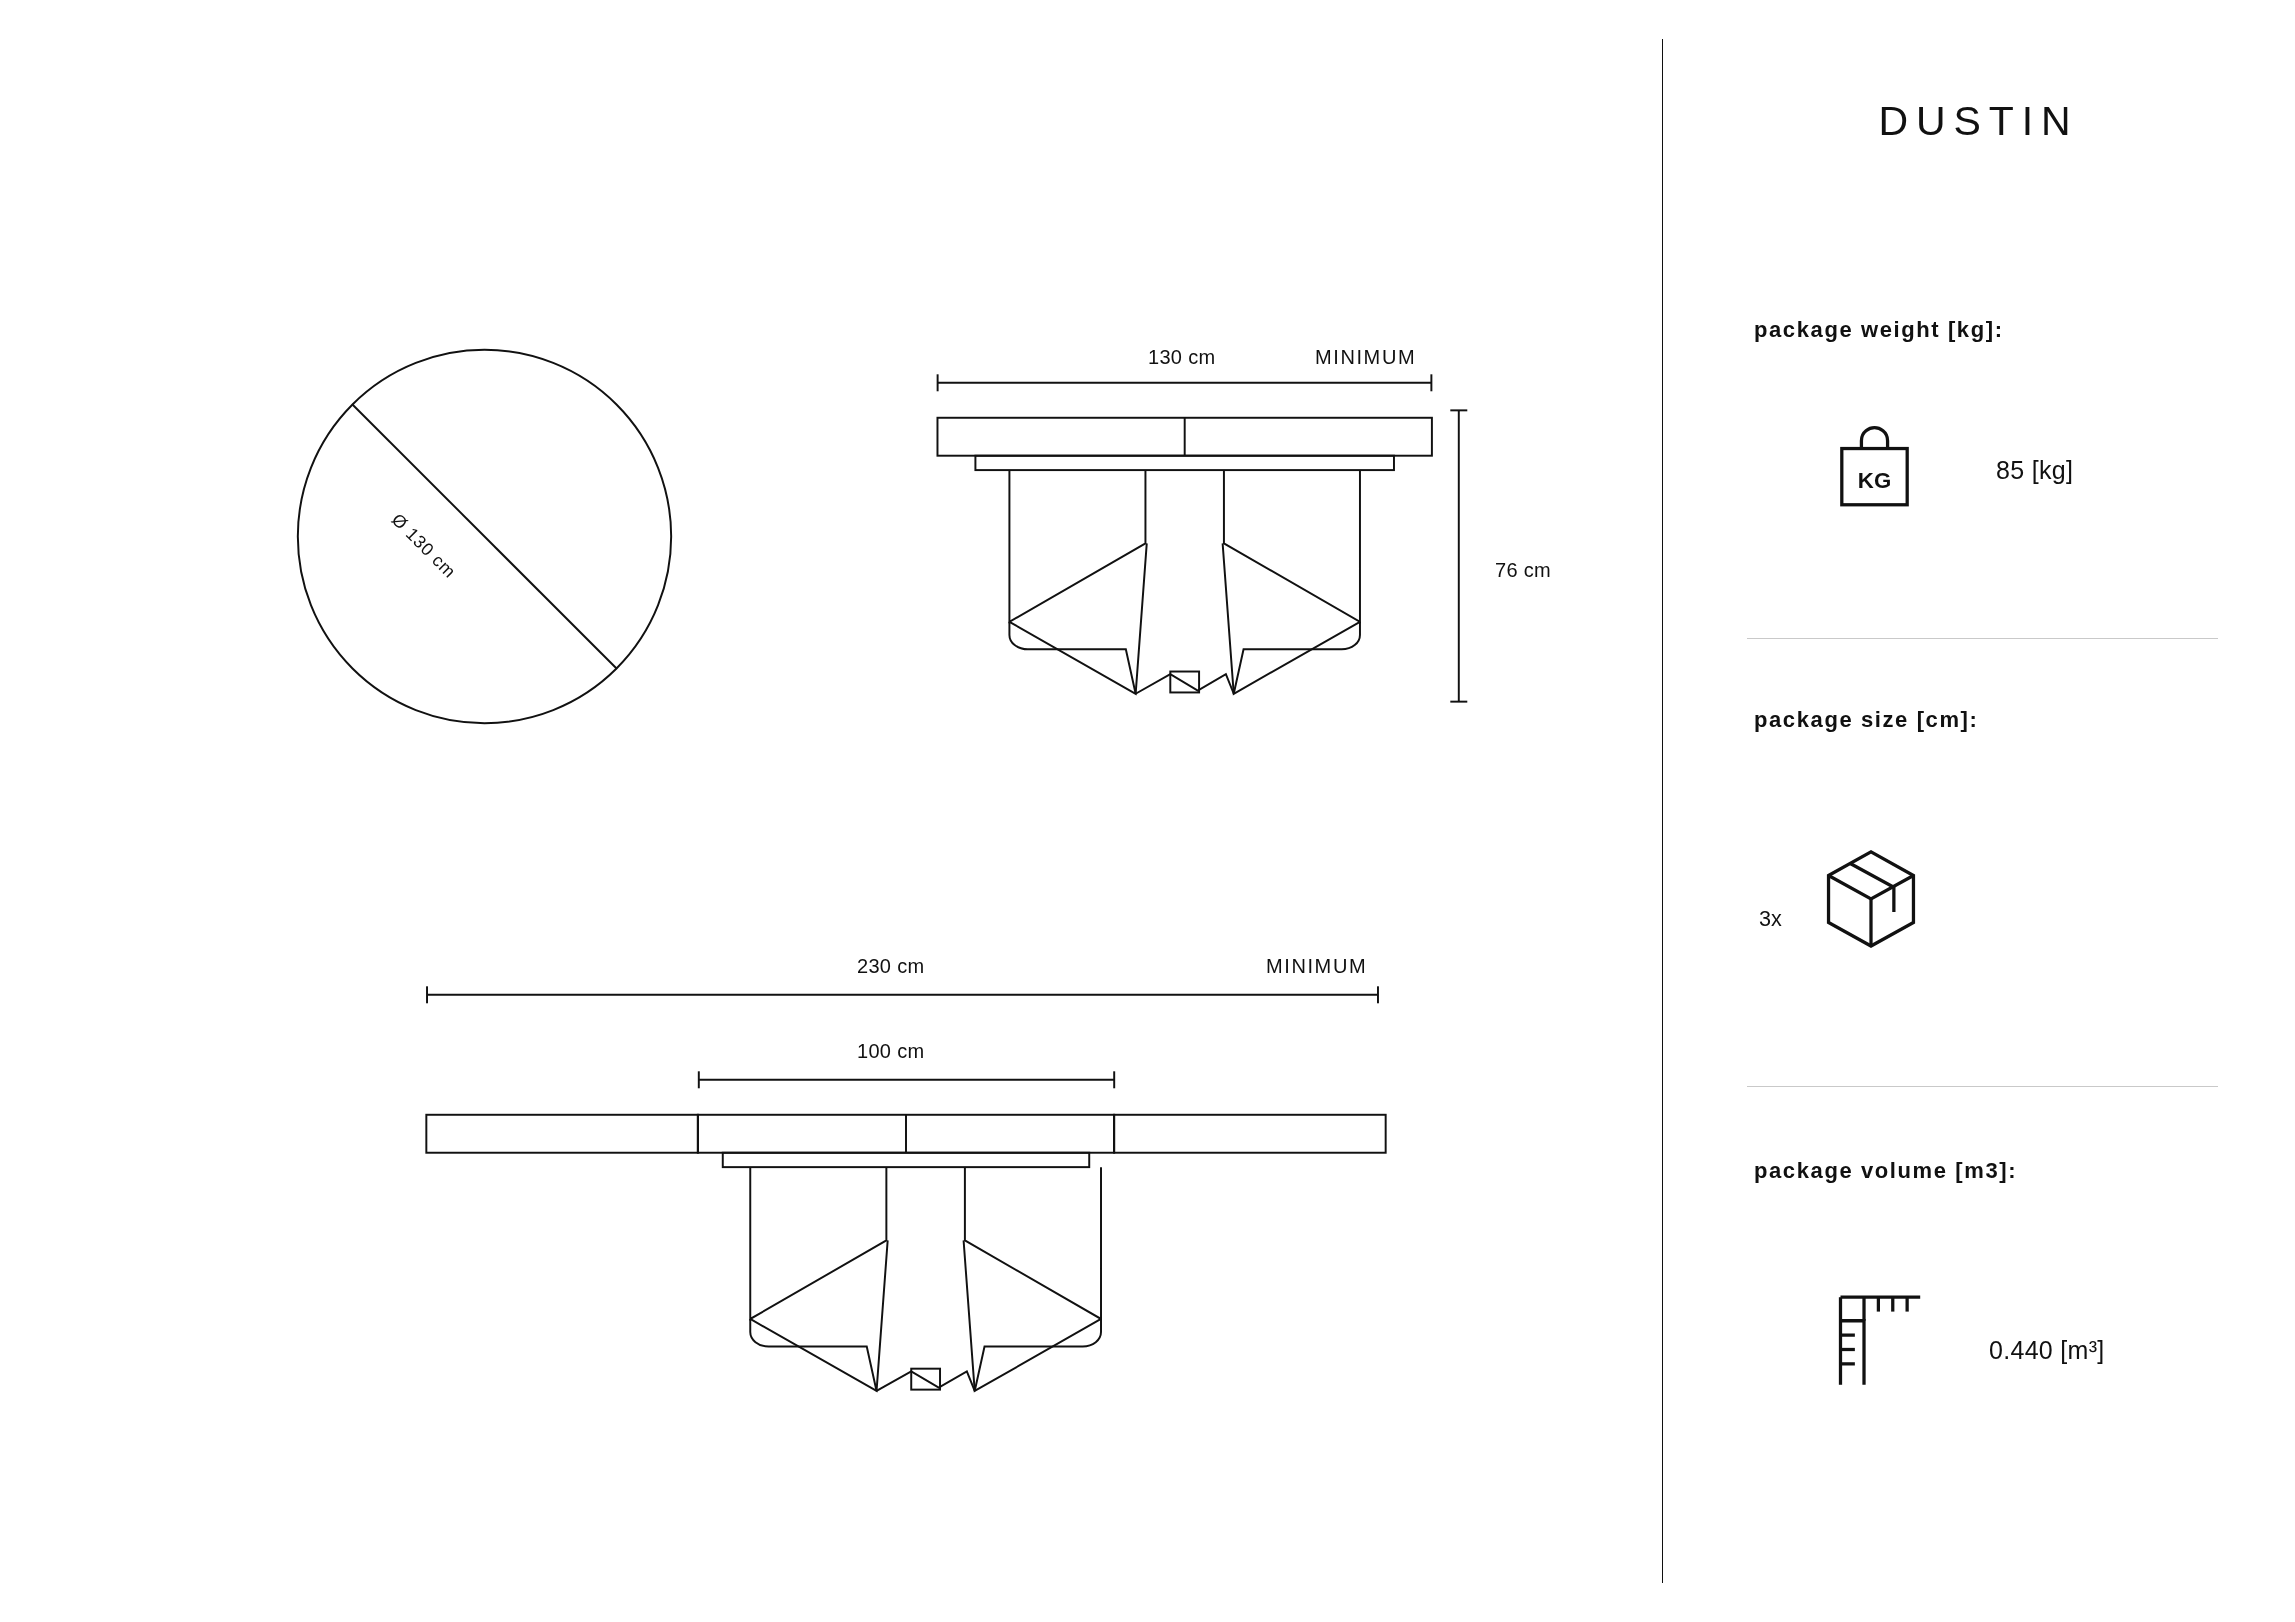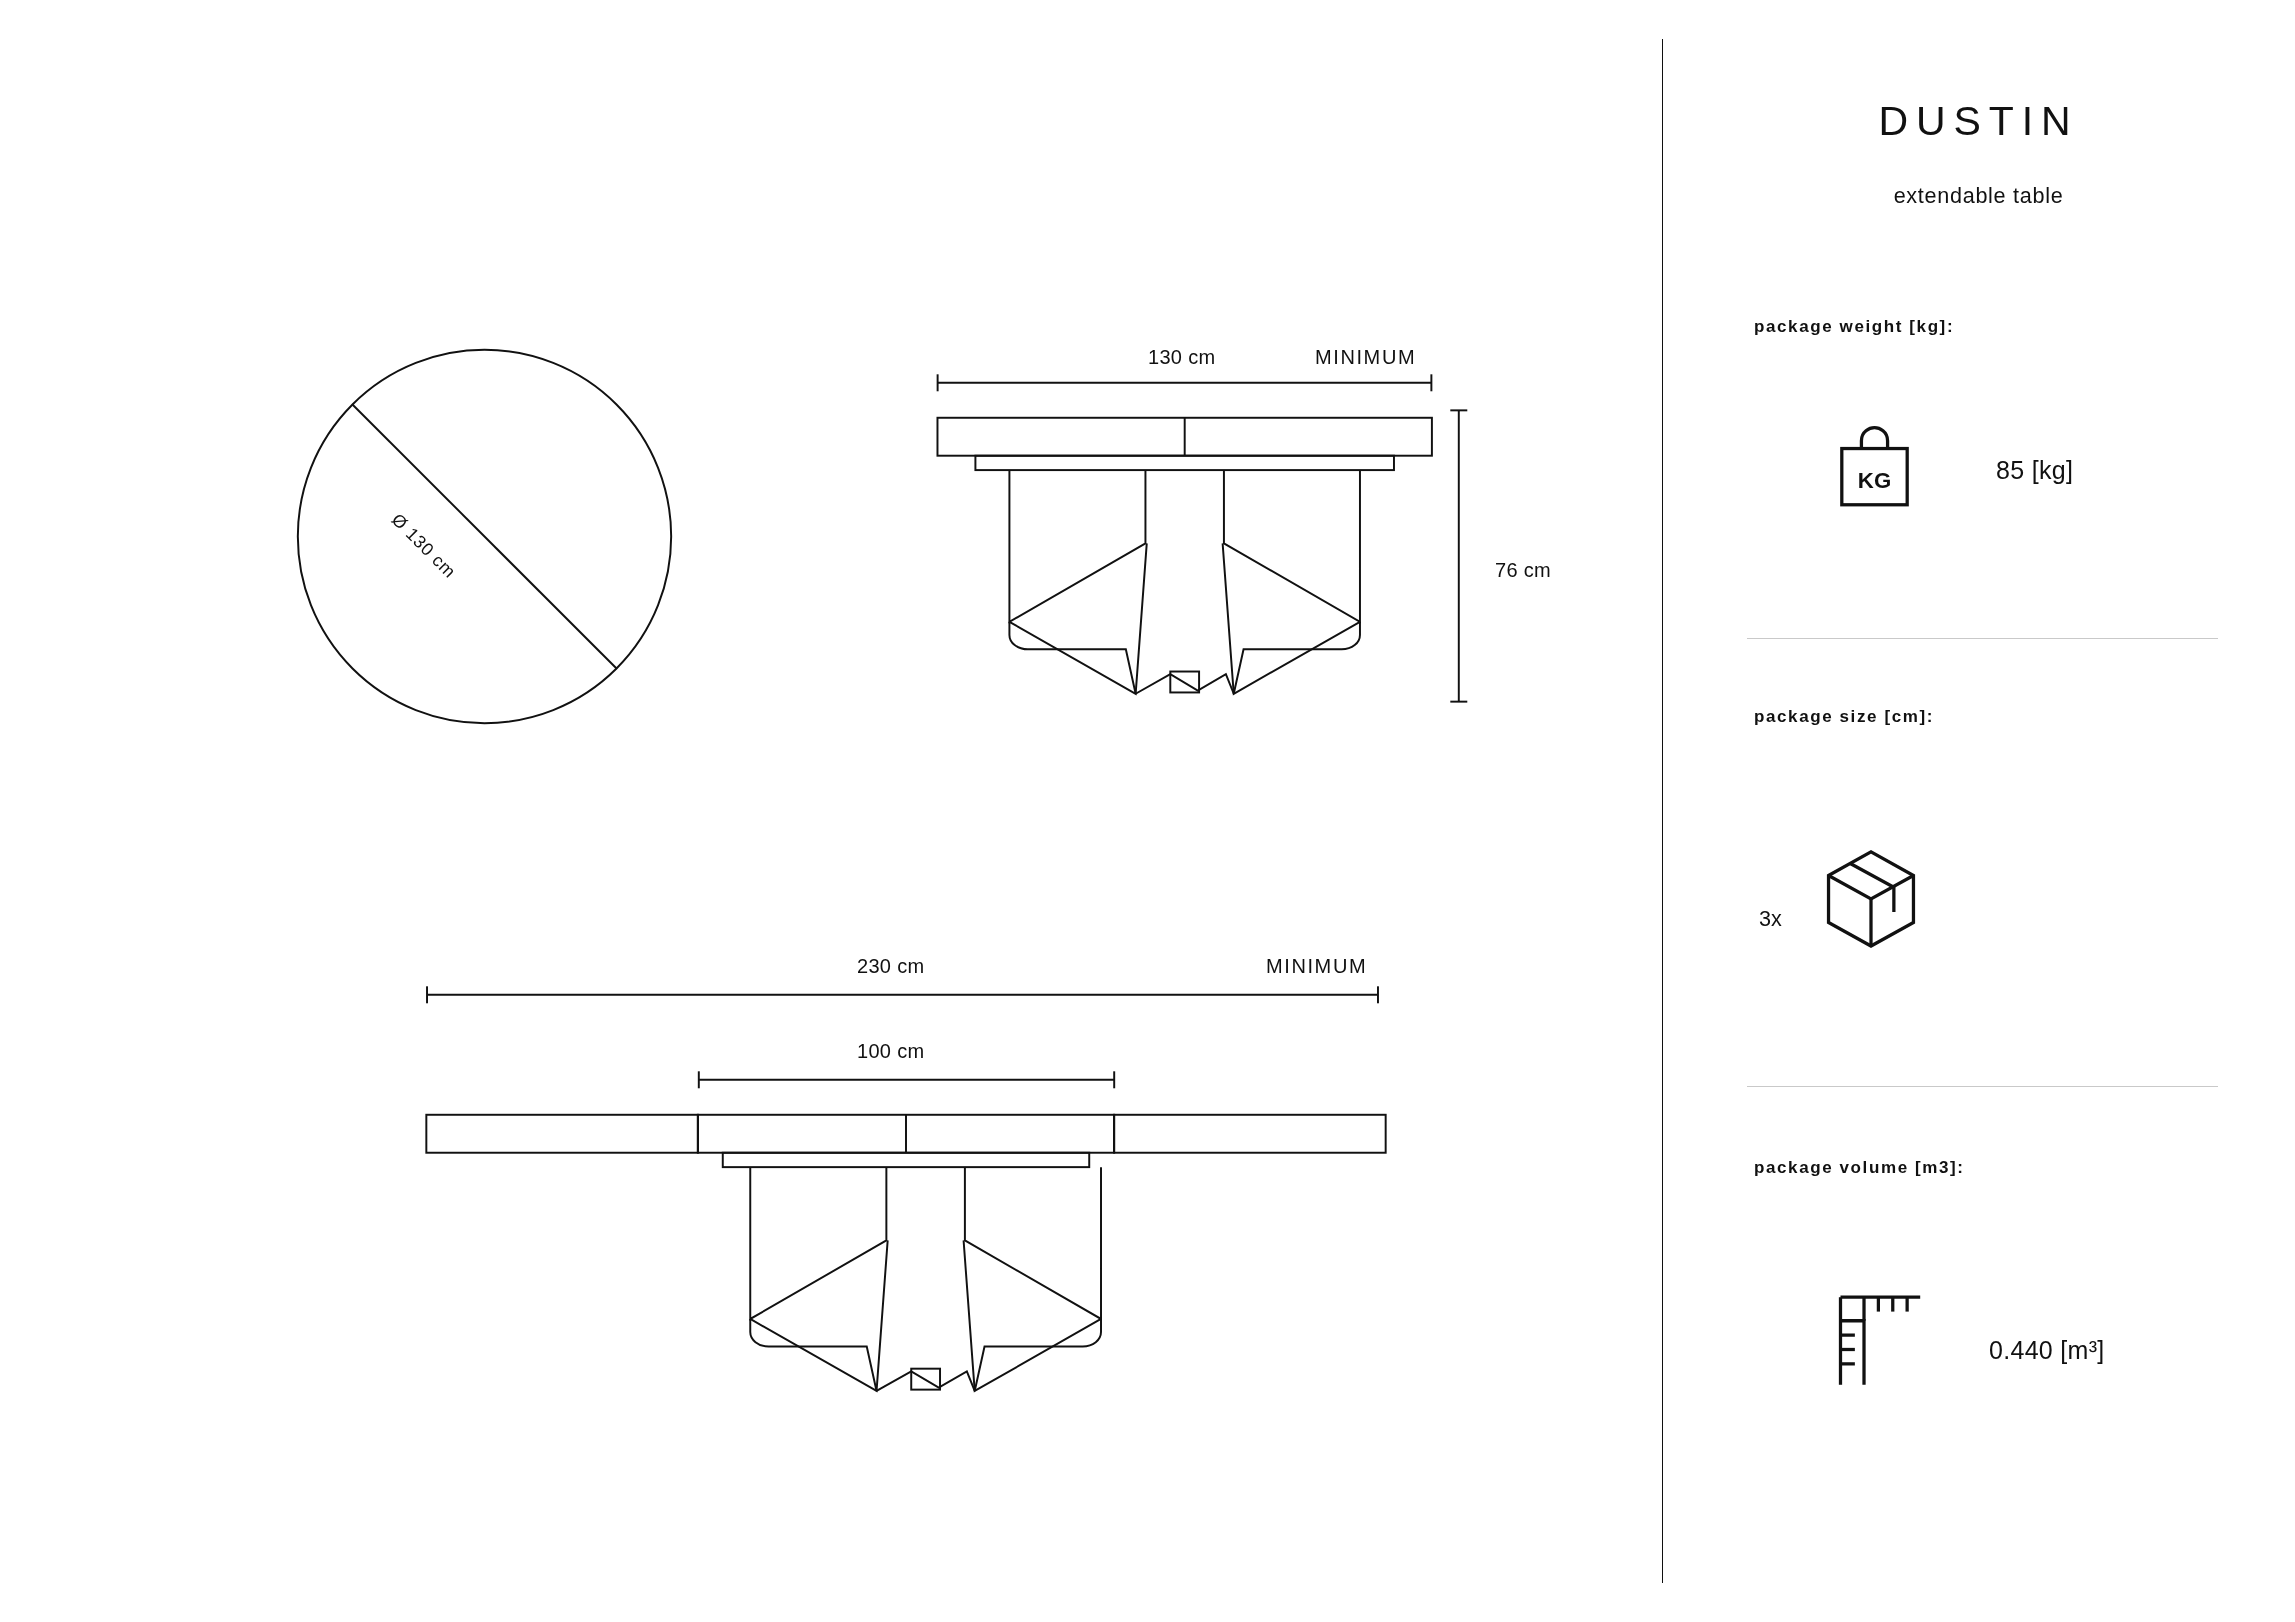--- a/index.html
+++ b/index.html
@@ -59,21 +59,21 @@
     width: 100%;
     text-align: center;
     font-size: 21.6px;
     letter-spacing: 0.7px;
     color: #111;
   }
 
   .block-label {
     position: absolute;
     left: 92px;
-    font-size: 17px;
+    font-size: 22px;
     font-weight: bold;
     letter-spacing: 1.6px;
     color: #111;
   }
   .block-value {
     position: absolute;
     font-size: 25px;
     letter-spacing: 0.3px;
     color: #111;
     line-height: 1.45;
@@ -222,21 +222,20 @@
       </svg>
     </div>
 
   </div>
 
   <div class="divider-vert"></div>
 
   <div class="specs">
 
     <div class="spec-title">DUSTIN</div>
-    <div class="spec-subtitle">extendable table</div>
 
     <div class="block-label" style="top:317px;">package weight [kg]:</div>
 
     <div class="icon-box" style="left:173px; top:425px;">
       <svg width="79" height="85" viewBox="0 0 120 130" aria-hidden="true">
         <rect x="10" y="36" width="100" height="86" fill="none" stroke="#111" stroke-width="5"></rect>
         <path d="M40 36 L40 24 C40 10 52 4 60 4 C68 4 80 10 80 24 L80 36" fill="none" stroke="#111" stroke-width="5"></path>
         <text x="60" y="96" font-family="Liberation Sans, sans-serif" font-size="34" font-weight="bold" fill="#111" text-anchor="middle">KG</text>
       </svg>
     </div>

